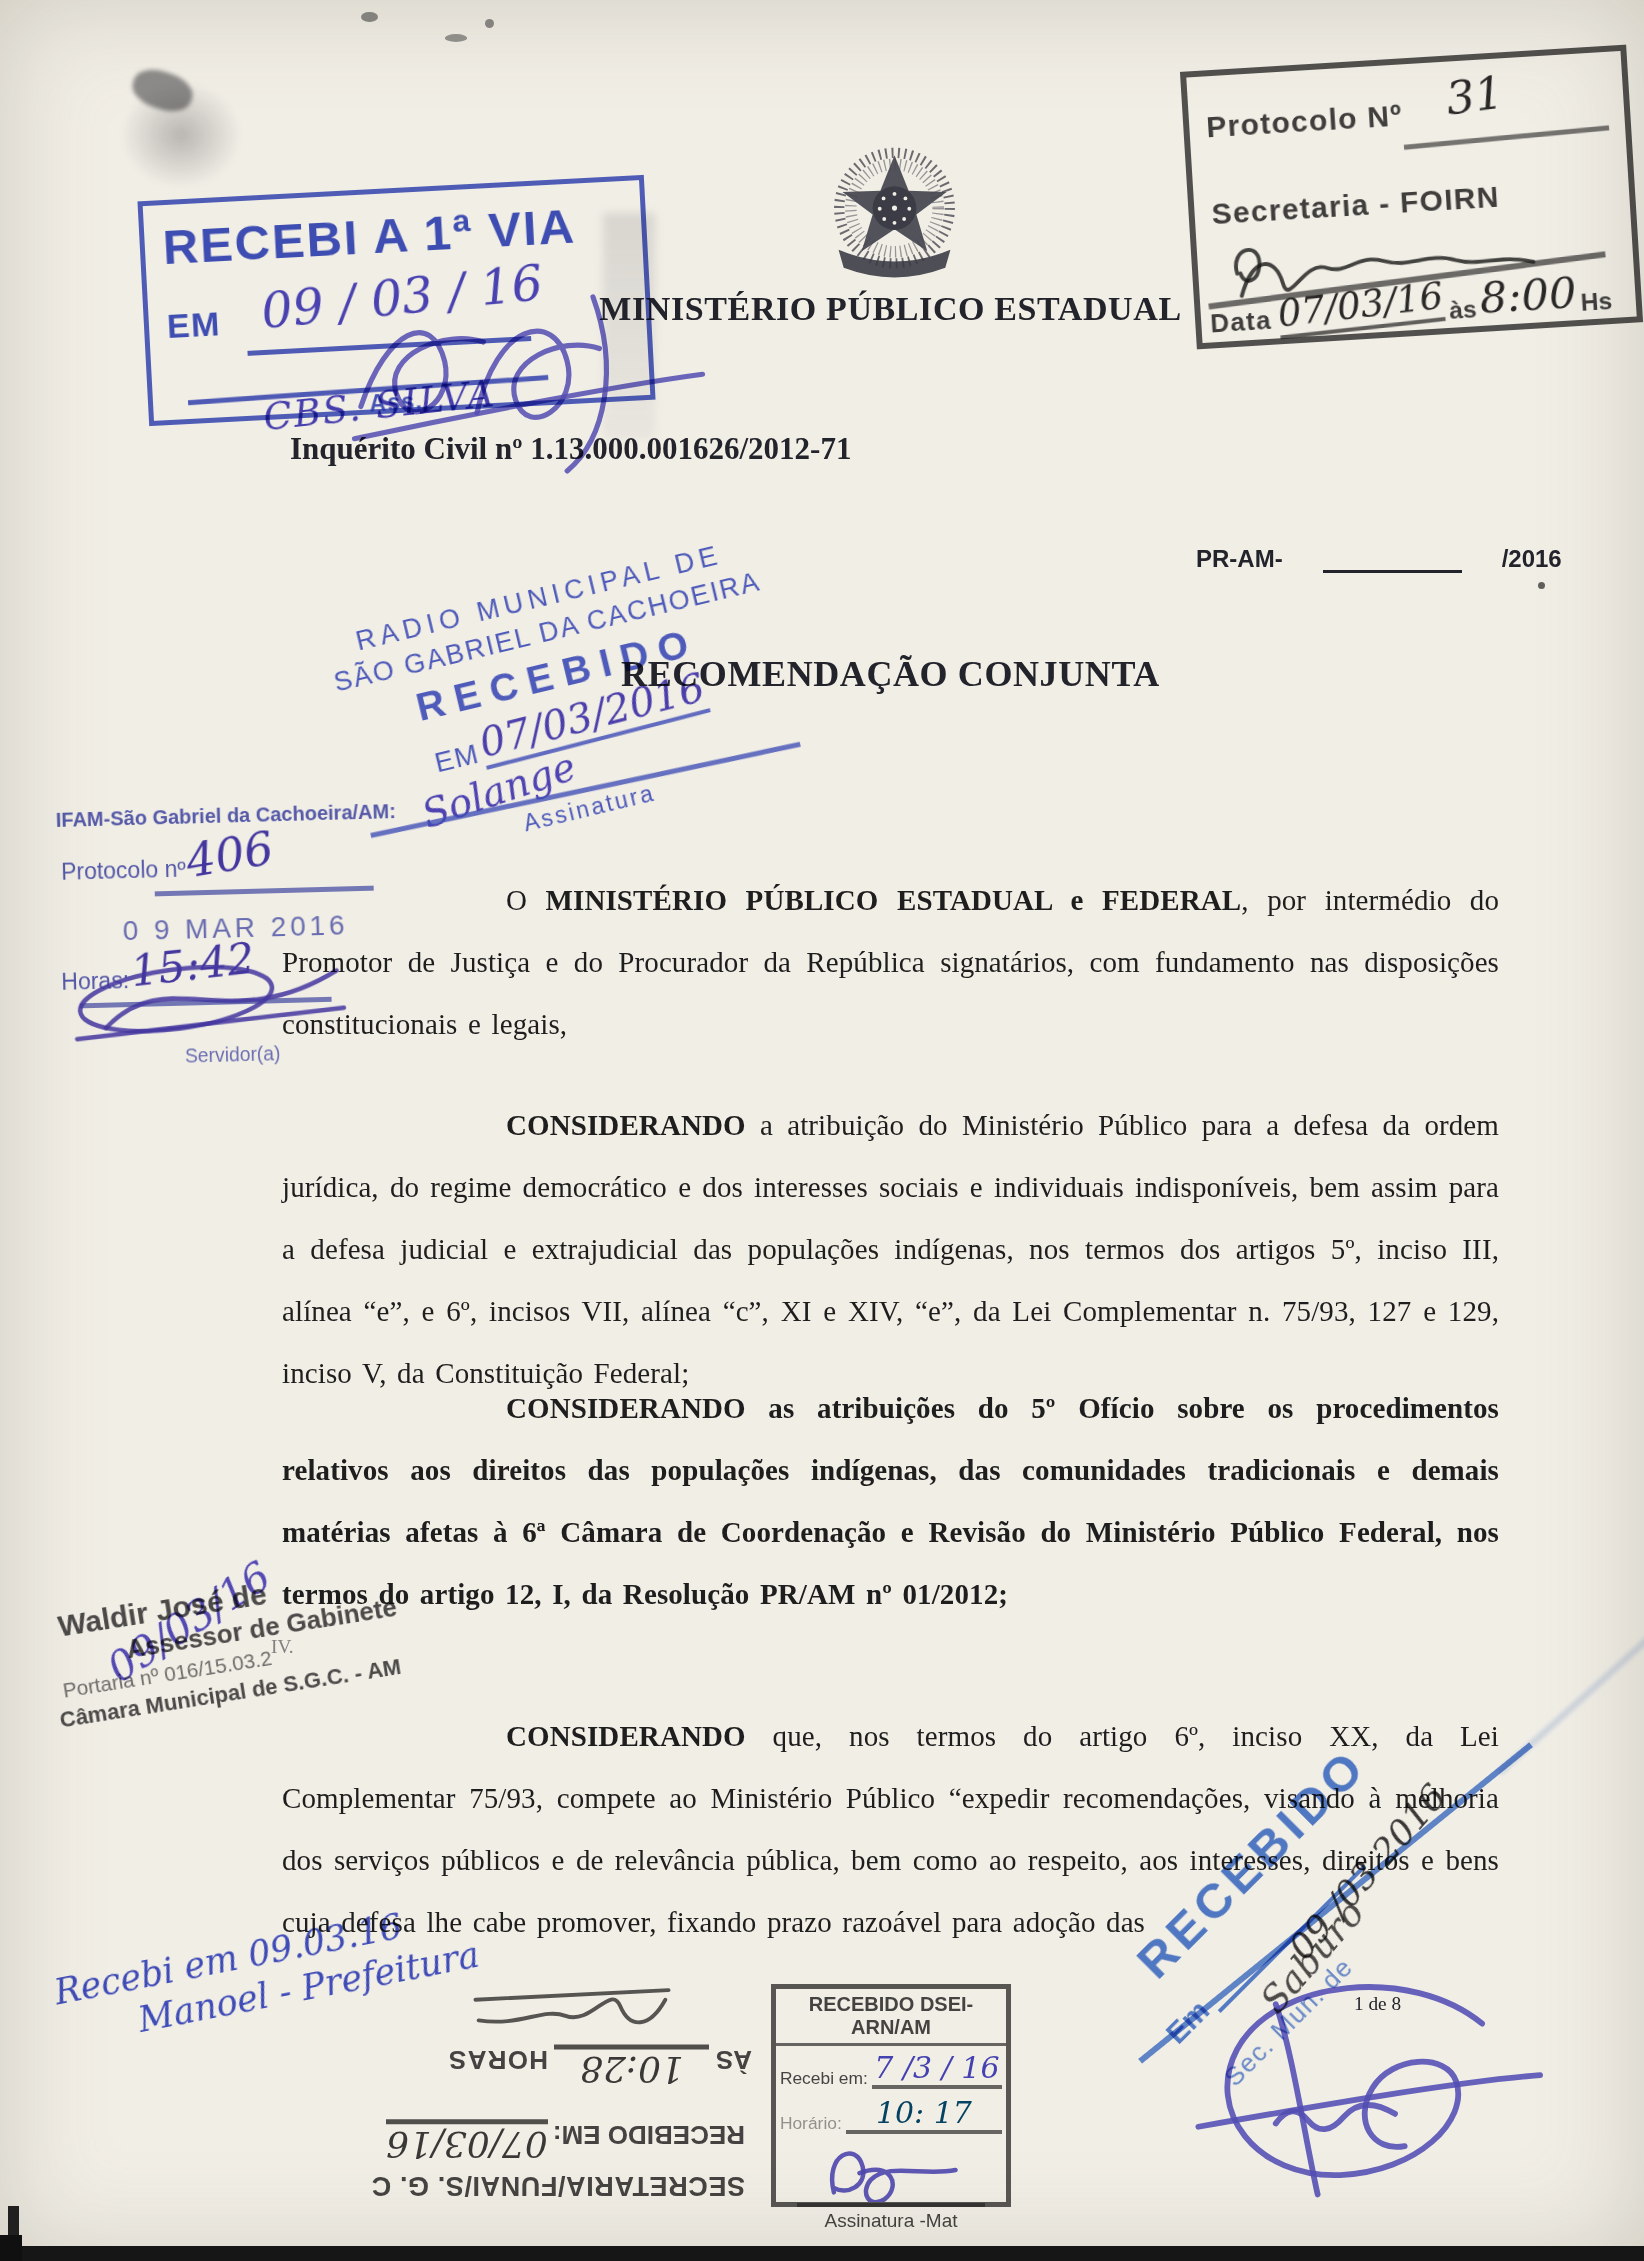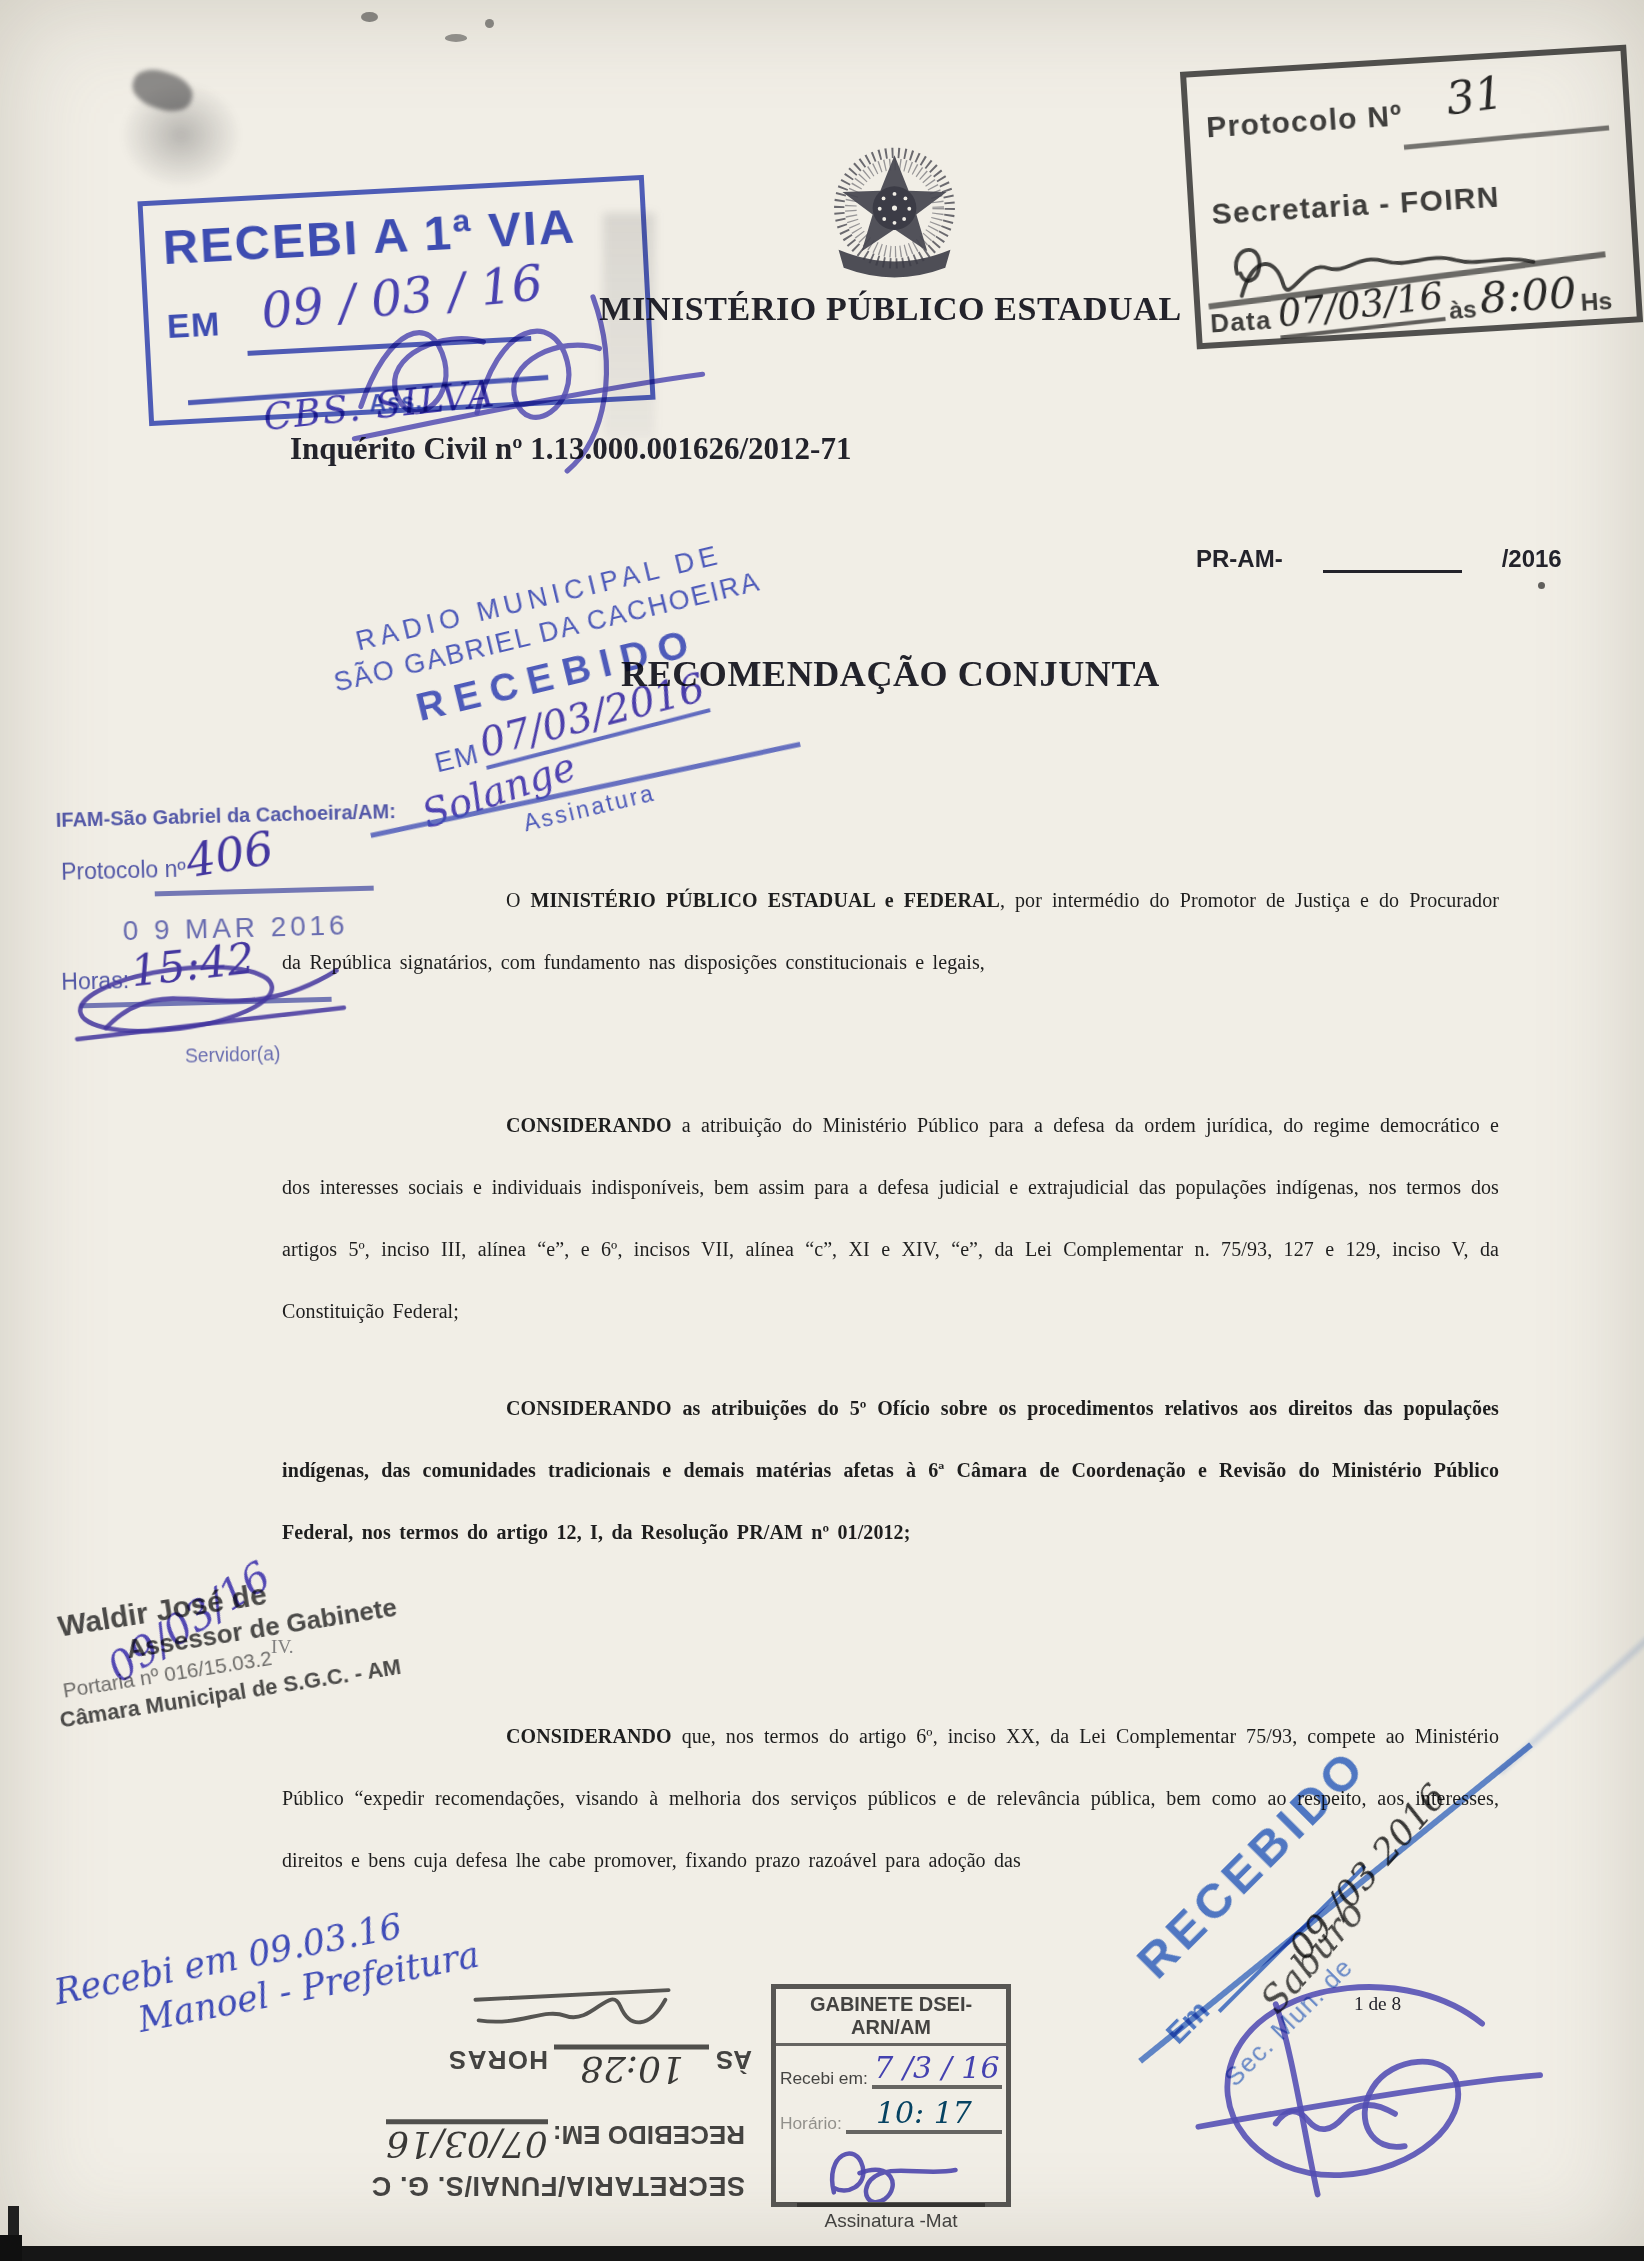--- a/index.html
+++ b/index.html
@@ -5,21 +5,21 @@
   html,body{margin:0;padding:0;background:#888;}
   .page{position:relative;width:1644px;height:2261px;background:#f1eee6;overflow:hidden;
         box-shadow:inset 0 0 103px rgba(118,112,95,.28);font-family:"Liberation Serif",serif;}
   .abs{position:absolute;}
   .ser{font-family:"Liberation Serif",serif;}
   .sans{font-family:"Liberation Sans",sans-serif;}
   .hw{font-family:"DejaVu Serif",serif;font-style:italic;}
   .center{text-align:center;}
   .col{left:282px;width:1217px;}
   .ink{color:#23232b;}
-  p.para{position:absolute;left:282px;width:1217px;margin:0;font-size:20px;line-height:62px;
+  p.para{position:absolute;left:282px;width:1217px;margin:0;font-size:29px;line-height:62px;
          text-align:justify;text-indent:224px;color:#1e1e1e;word-spacing:3.2px;letter-spacing:0.1px;}
   .stamp{position:absolute;mix-blend-mode:multiply;filter:blur(0.4px) contrast(1.05);}
   .bluestamp{color:#2c3cb8;}
   .uline{display:inline-block;border-bottom:4.5px solid currentColor;}
   .bar{position:absolute;background:currentColor;}
   .row{display:flex;align-items:flex-end;}
   svg{display:block;}
 </style>
 </head>
 <body>
@@ -194,21 +194,21 @@
   </div>
   <div class="stamp sans" style="left:319px;top:2119px;width:426px;transform:rotate(180deg);color:rgba(45,45,45,.85);">
     <div style="font-size:27px;font-weight:bold;letter-spacing:0.6px;">SECRETARIA/FUNAI/S. G. C</div>
     <div class="row" style="margin-top:5.2px;">
       <span style="font-size:26px;font-weight:bold;">RECEBIDO EM:</span>
       <span class="hw" style="font-size:36px;margin-left:5.2px;color:rgba(30,30,30,.85);border-bottom:5.2px solid rgba(45,45,45,.8);">07/03/16</span>
     </div>
   </div>
 
   <div class="stamp sans" style="left:771px;top:1984px;width:230px;height:213px;border:5.2px solid rgba(50,50,50,.78);color:rgba(45,45,45,.85);">
-    <div class="center" style="font-size:20px;font-weight:bold;padding:3.9px 0;border-bottom:3.9px solid rgba(50,50,50,.7);">GABINETE DSEI-ARN/AM</div>
+    <div class="center" style="font-size:20px;font-weight:bold;padding:3.9px 0;border-bottom:3.9px solid rgba(50,50,50,.7);">RECEBIDO DSEI-ARN/AM</div>
     <div class="row" style="padding:3.9px 3.9px 0 3.9px;">
       <span style="font-size:17.4px;">Recebi em:</span>
       <span class="hw" style="font-size:30px;margin-left:3.9px;color:#4b49c0;border-bottom:4.5px solid rgba(50,50,50,.7);flex:1;text-align:center;">7 /3 / 16</span>
     </div>
     <div class="row" style="padding:6.4px 3.9px 0 3.9px;">
       <span style="font-size:17.4px;opacity:.55;">Horário:</span>
       <span class="hw" style="font-size:30px;margin-left:3.9px;color:#0c4a6e;border-bottom:4.5px solid rgba(50,50,50,.7);flex:1;text-align:center;">10: 17</span>
     </div>
     <svg style="margin:3.9px auto 0 auto;" width="193" height="64" viewBox="0 0 300 100">
       <g fill="none" stroke="rgba(84,78,190,.9)" stroke-width="7" stroke-linecap="round">

